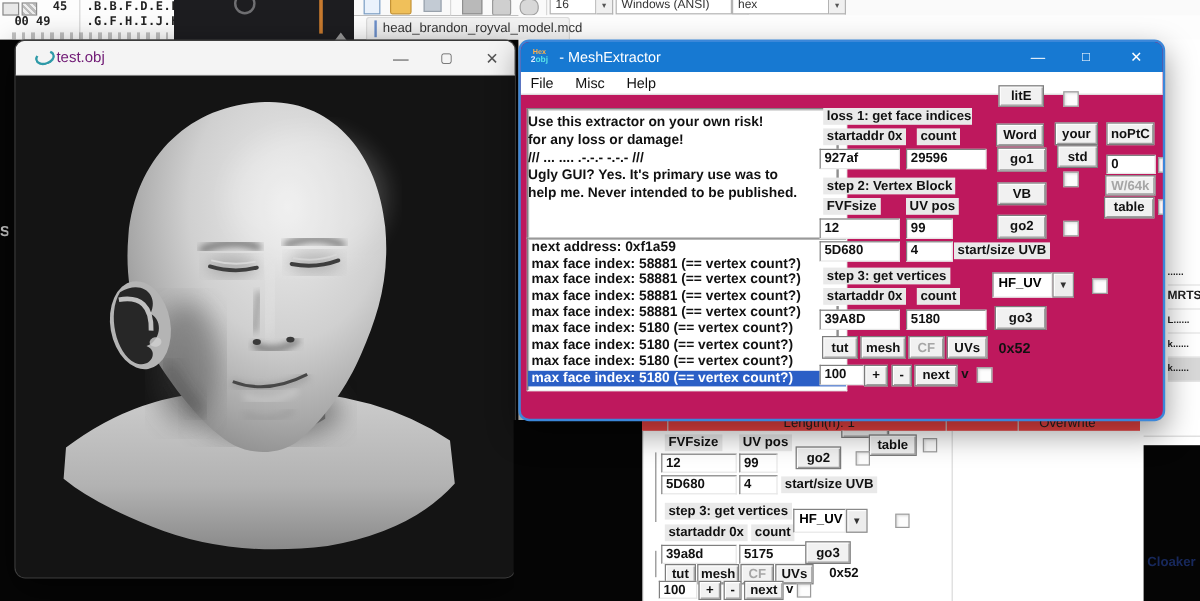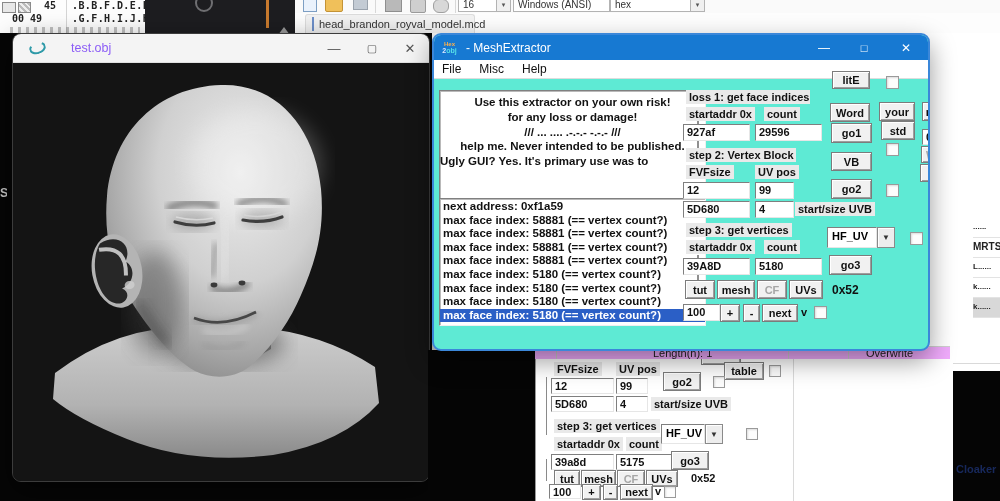--- a/index.html
+++ b/index.html
@@ -21,21 +21,21 @@
       box-shadow:inset 1px 1px 2px #dcdcdc;}
   .combo{position:absolute;display:flex;}
   .combo .cval{background:#fff;border:1px solid;border-color:#7f7f7f #e6e6e6 #e6e6e6 #7f7f7f;
       font:bold 11px "Liberation Sans",sans-serif;padding:2px 0 0 4px;flex:1;}
   .combo .carr{width:16px;background:#ededed;border:1px solid #8a8a8a;
       box-shadow:inset 1px 1px 0 #fff;display:flex;align-items:center;justify-content:center;
       font-size:8px;color:#333;}
   .sunken{background:#fff;border:1px solid;border-color:#808080 #efefef #efefef #808080;
           box-shadow:inset 1px 1px 0 #b9b9b9;}
   
-  .warn-line{font:bold 11.5px "Liberation Sans",sans-serif;color:#111;line-height:14.8px;text-align:center;white-space:nowrap;}
+  .warn-line{font:bold 11.5px "Liberation Sans",sans-serif;color:#111;line-height:14.8px;text-align:left;white-space:nowrap;}
   .warn-line:nth-child(5),.warn-line:nth-child(6){text-align:left;}
   .log-line{font:bold 11.5px "Liberation Sans",sans-serif;color:#111;line-height:13.6px;
             padding-left:3px;white-space:nowrap;}
   .log-line.selected{background:#2b5fc6;color:#fff;}
   
   .right-list div{font:bold 8px "Liberation Sans",sans-serif;color:#222;height:19px;line-height:18px;
                   overflow:hidden;white-space:nowrap;border-bottom:1px solid #e3e3e3;}
   .right-list div:nth-child(2){font-size:10px;}
   .right-list div:nth-child(5){background:#d8d8d8;}
   
@@ -99,21 +99,21 @@
   <div class="abs" style="left:295px;top:13px;width:705px;height:20px;background:#fdfdfd;"></div>
   <div class="abs" style="left:305px;top:14px;width:170px;height:19px;background:#f2f2f2;border:1px solid #dcdcdc;border-bottom:none;border-radius:3px 3px 0 0;display:flex;align-items:center;gap:5px;padding-left:6px;box-sizing:border-box;">
     <span style="display:inline-block;width:10px;height:12px;background:#eaf0fb;border:1px solid #6d8fc9;box-shadow:inset 0 2px 0 #aac2e8;"></span>
     <span style="font:11px 'Liberation Sans',sans-serif;color:#333;">head_brandon_royval_model.mcd</span>
   </div>
 
   <div class="abs" style="left:12px;top:33px;width:418px;height:449px;border-radius:9px;background:#161616;
               box-shadow:0 10px 28px rgba(0,0,0,.55);border:1px solid #3c3c3c;box-sizing:border-box;overflow:hidden;">
     <div style="height:28px;background:#f4f4f4;display:flex;align-items:center;border-bottom:1px solid #e0e0e0;">
       <span style="margin-left:16px;width:13px;height:8px;border:2px solid #2e9aa8;border-radius:50%;border-top-color:transparent;transform:rotate(-18deg);display:inline-block;"></span>
-      <span style="margin-left:25px;font:12.5px 'Liberation Sans',sans-serif;color:#8b5cf6;">test.obj</span>
+      <span style="margin-left:1px;font:12.5px 'Liberation Sans',sans-serif;color:#701a75;">test.obj</span>
       <span style="flex:1"></span>
       <span style="color:#555;width:38px;text-align:center;font-size:13px;">—</span>
       <span style="color:#555;width:38px;text-align:center;font-size:11px;">▢</span>
       <span style="color:#555;width:38px;text-align:center;font-size:13px;">✕</span>
     </div>
 
     <div style="position:relative;width:100%;height:420px;background:#141414;">
       <svg width="360" height="400" viewBox="0 0 360 400" style="position:absolute;left:30px;top:18px;">
         <defs>
           <radialGradient id="gSkin" cx="62%" cy="30%" r="85%">
@@ -176,21 +176,21 @@
           <ellipse cx="74" cy="190" rx="25" ry="37" fill="#b4b4b4"></ellipse>
           <path d="M62,160 C82,152 94,168 84,182 C94,190 88,206 76,208 C86,214 76,228 64,220 C50,210 48,176 62,160 Z" fill="#1b1b1b" opacity=".92"></path>
           <path d="M60,166 Q88,166 82,196" stroke="#d2d2d2" stroke-width="4" fill="none" opacity=".9"></path>
           <ellipse cx="84" cy="206" rx="5" ry="4" fill="#cfcfcf" opacity=".8"></ellipse>
         </g>
         <path d="M96,222 Q108,248 126,264" stroke="#2e2e2e" stroke-width="7" opacity=".5" filter="url(#b6)" fill="none"></path>
       </svg>
     </div>
   </div>
 
-  <div class="abs" style="left:516px;top:346px;width:434px;height:13px;background:#f0abfc;border-top:1px solid #cfcfcf;border-bottom:1px solid #cfcfcf;">
+  <div class="abs" style="left:516px;top:346px;width:434px;height:13px;background:#ef4444;border-top:1px solid #cfcfcf;border-bottom:1px solid #cfcfcf;">
     <span class="abs" style="left:137px;top:0;font:11px 'Liberation Sans',sans-serif;color:#222;">Length(h): 1</span>
     <span class="abs" style="left:350px;top:0;font:11px 'Liberation Sans',sans-serif;color:#222;">Overwrite</span>
     <div class="abs" style="left:40px;top:0;width:1px;height:13px;background:#cfcfcf;"></div>
     <div class="abs" style="left:272px;top:0;width:1px;height:13px;background:#cfcfcf;"></div>
     <div class="abs" style="left:332px;top:0;width:1px;height:13px;background:#cfcfcf;"></div>
   </div>
 
   <div class="abs" style="left:428px;top:350px;width:107px;height:151px;background:#050505;"></div>
 
   <div class="abs" style="left:535px;top:359px;width:415px;height:142px;background:#ffffff;border-left:1px solid #9a9a9a;overflow:hidden;">
@@ -244,21 +244,21 @@
       <div class="">L......</div>
       <div class="">k......</div>
       <div class="">k......</div>
     </div>
 
   <div class="abs" style="left:953px;top:371px;width:47px;height:130px;background:#050505;overflow:hidden;">
     <div style="position:absolute;left:3px;top:92px;font:bold 11px 'Liberation Sans',sans-serif;color:#1b2f6b;opacity:.85;">Cloaker</div>
   </div>
   <div class="abs" style="left:953px;top:363px;width:47px;height:1px;background:#d9d9d9;"></div>
 
-  <div class="abs" style="left:432px;top:33px;width:498px;height:318px;background:#5eead4;border:2px solid #3b87d9;
+  <div class="abs" style="left:432px;top:33px;width:539px;height:318px;background:#be185d;border:2px solid #3b87d9;
               border-radius:9px;box-sizing:border-box;box-shadow:0 10px 26px rgba(0,0,0,.4);overflow:hidden;">
 
     <div style="height:25px;background:#1779d2;display:flex;align-items:center;border-radius:7px 7px 0 0;">
       <span style="margin-left:7px;width:17px;line-height:6px;text-align:center;">
         <span style="display:block;font:bold 6px 'Liberation Sans',sans-serif;color:#ffb04a;">Hex</span>
         <span style="display:block;font:bold 7px 'Liberation Sans',sans-serif;"><span style="color:#dce9ff;">2</span><span style="color:#57e0e8;">obj</span></span>
       </span>
       <span style="margin-left:8px;font:12px 'Liberation Sans',sans-serif;color:#ffffff;">- MeshExtractor</span>
       <span style="flex:1"></span>
       <span class="titlebar-glyph" style="width:40px;text-align:center;">—</span>
@@ -271,22 +271,22 @@
       <span>Misc</span>
       <span>Help</span>
     </div>
 
     <div style="position:absolute;left:0;top:44px;right:0;bottom:0;">
 
       <div class="sunken" style="position:absolute;left:5px;top:11px;width:265px;height:103px;overflow:hidden;padding-top:4px;">
           <div class="warn-line">Use this extractor on your own risk!</div>
           <div class="warn-line">for any loss or damage!</div>
           <div class="warn-line">/// ... .... .-.-.- -.-.- ///</div>
+          <div class="warn-line">Ugly GUI? Yes. It's primary use was to</div>
           <div class="warn-line">help me. Never intended to be published.</div>
-          <div class="warn-line">Ugly GUI? Yes. It's primary use was to</div>
         </div>
       <div class="abs" style="left:263px;top:40px;width:2px;height:34px;background:#8f8f8f;"></div>
 
       <div class="sunken" style="position:absolute;left:5px;top:119px;width:265px;height:125px;overflow:hidden;padding-top:1px;">
           <div class="log-line">next address: 0xf1a59</div>
           <div class="log-line">max face index: 58881 (== vertex count?)</div>
           <div class="log-line">max face index: 58881 (== vertex count?)</div>
           <div class="log-line">max face index: 58881 (== vertex count?)</div>
           <div class="log-line">max face index: 58881 (== vertex count?)</div>
           <div class="log-line">max face index: 5180 (== vertex count?)</div>

